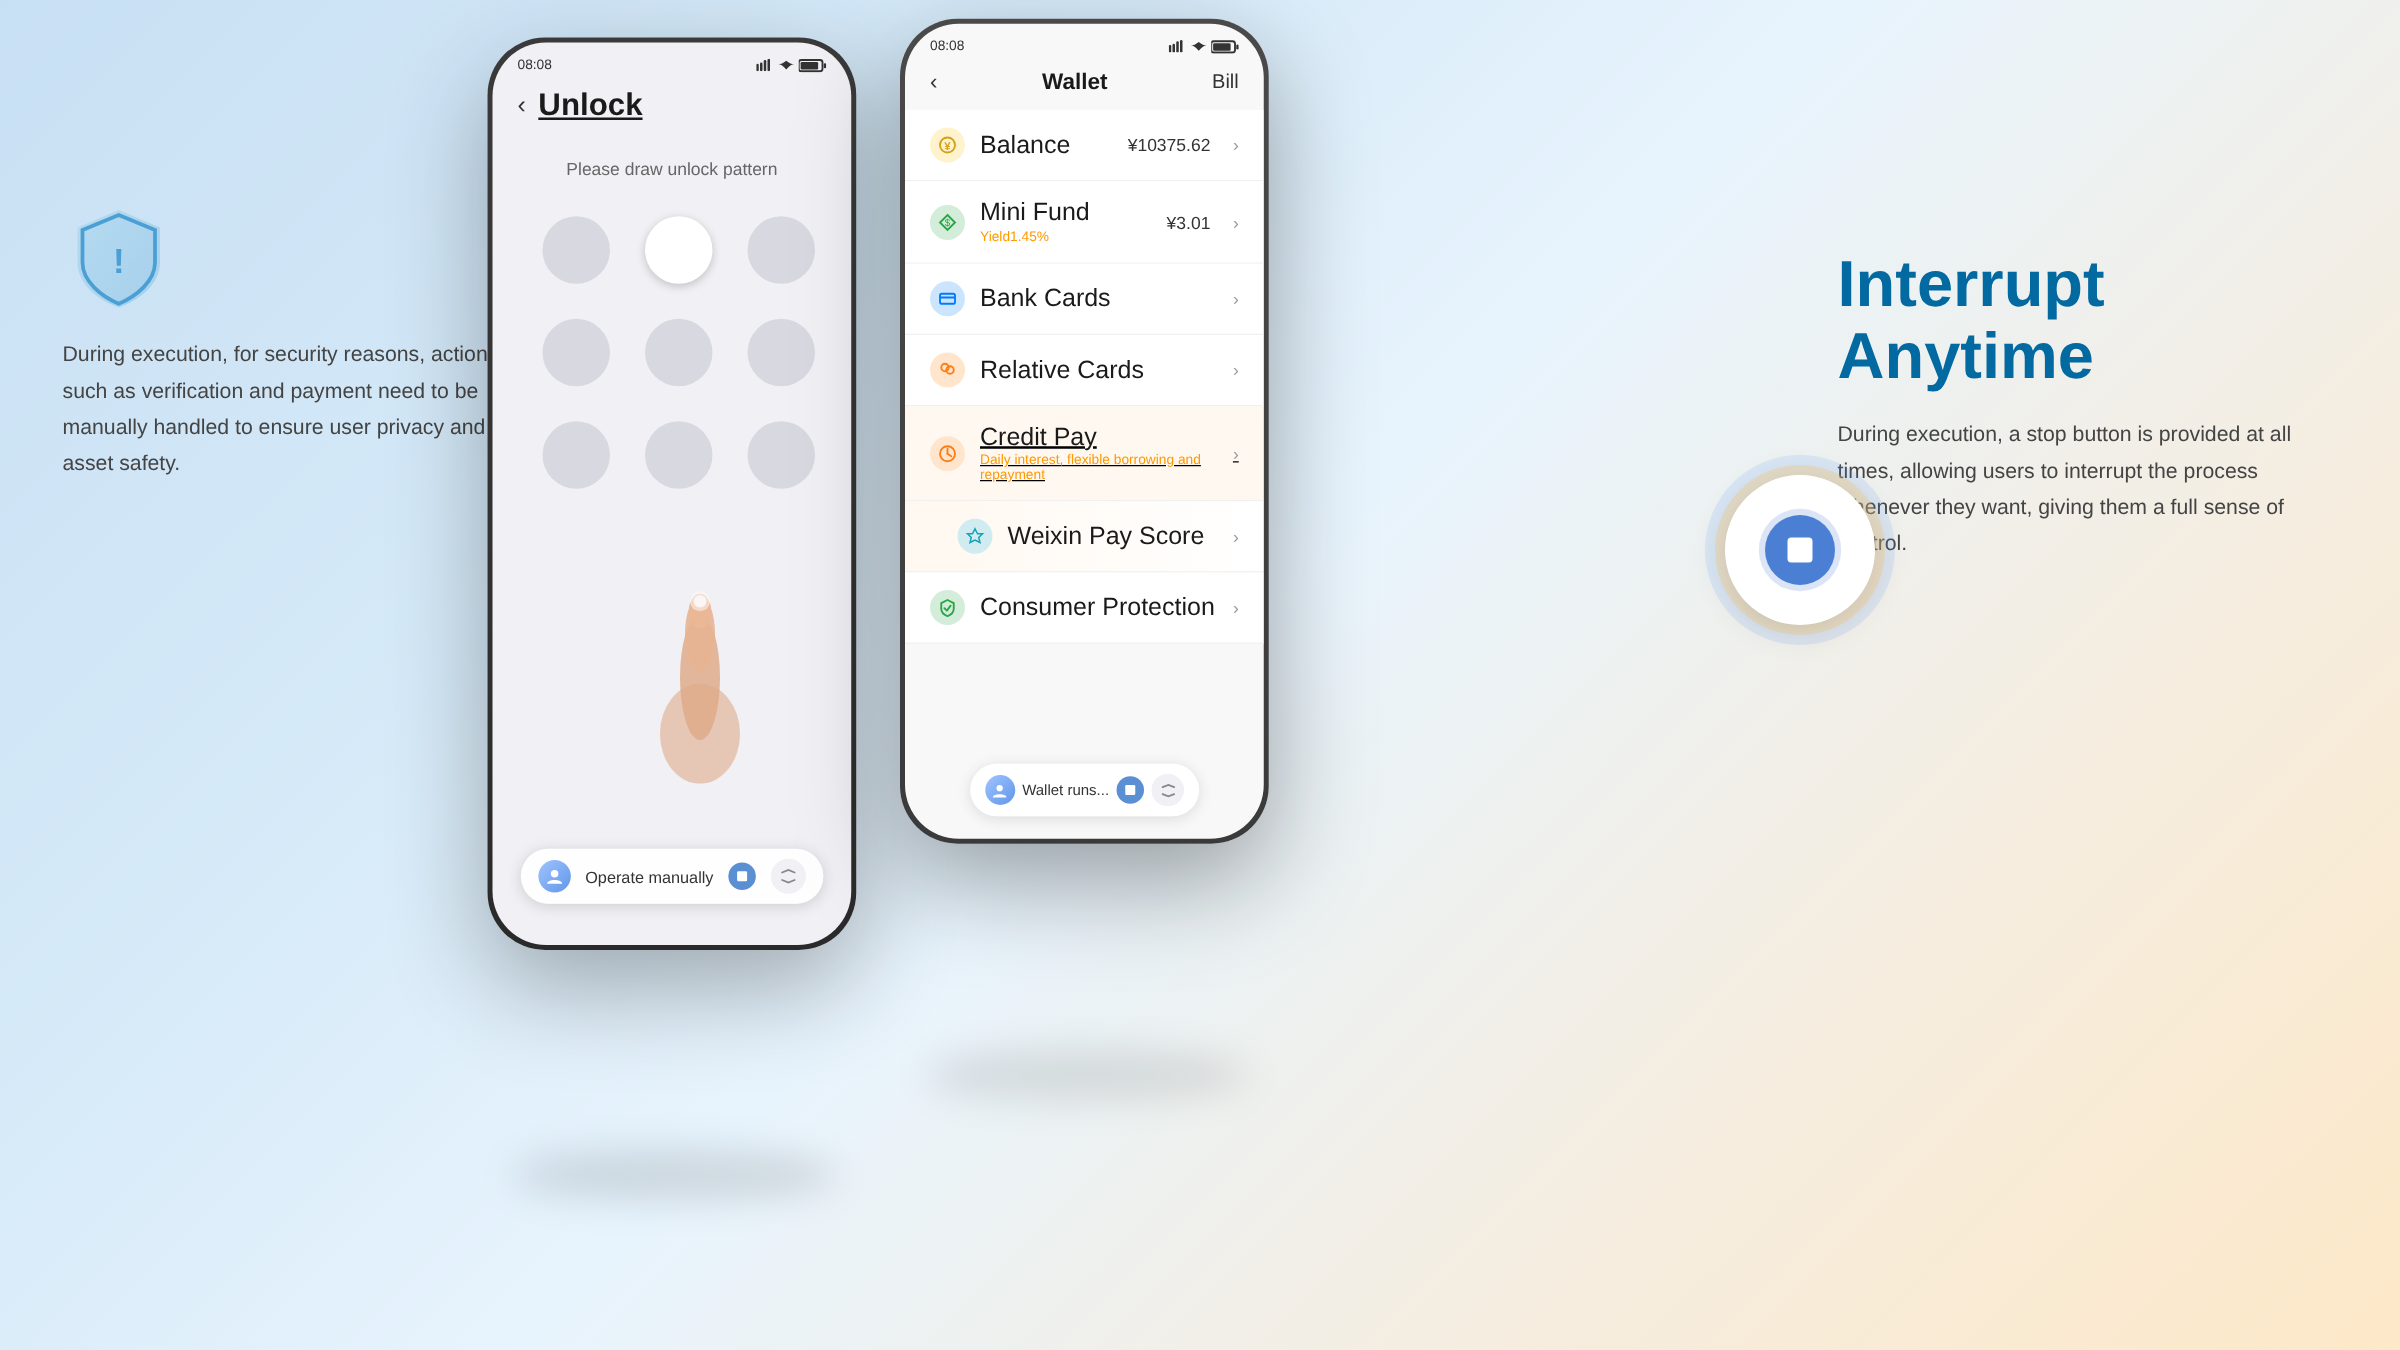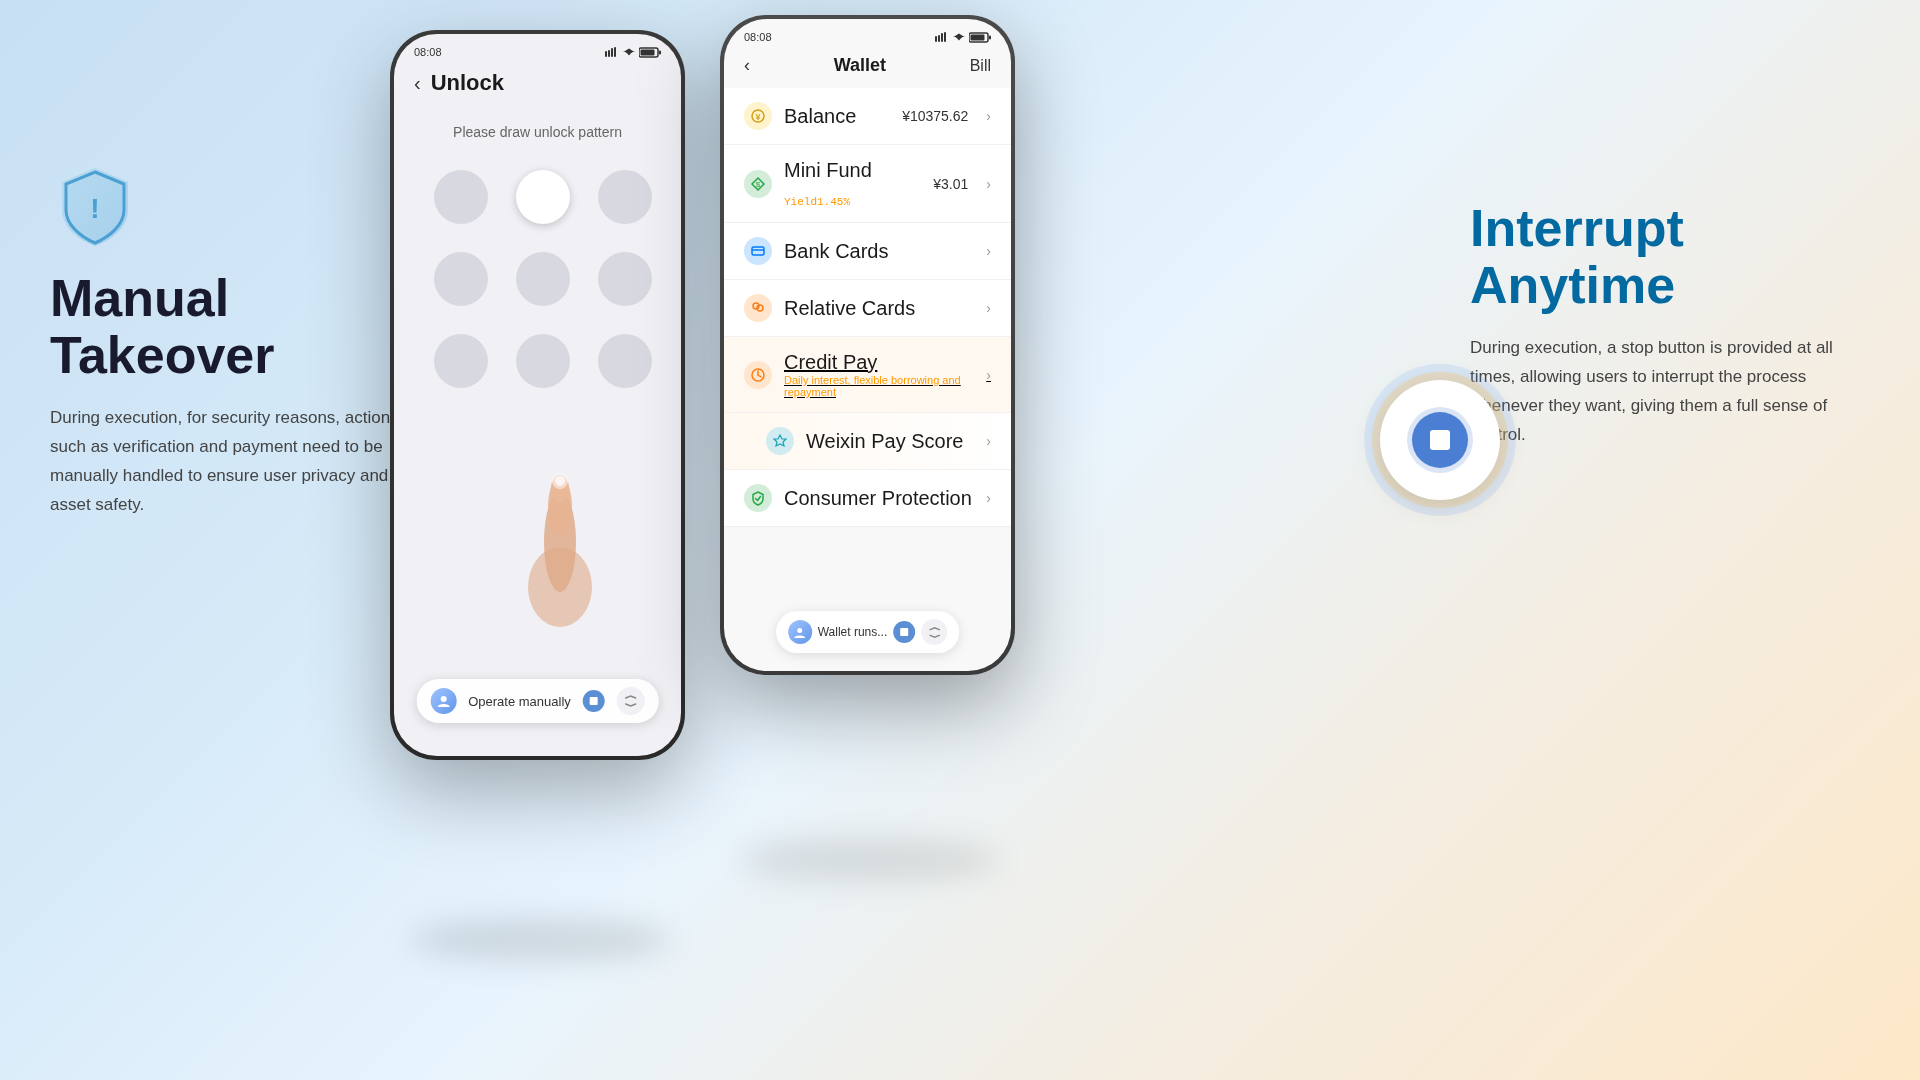--- a/index.html
+++ b/index.html
@@ -94,23 +94,24 @@
       display: flex;
       align-items: center;
       padding: 8px 20px;
       gap: 10px;
     }
     .back-arrow {
       font-size: 20px;
       color: #333;
     }
     .unlock-title {
-      font-size: 22px;
+      font-size: 25px;
       font-weight: 600;
       color: #1a1a1a;
+      text-decoration: underline;
     }
     .unlock-subtitle {
       text-align: center;
       font-size: 14px;
       color: #666;
       margin: 20px 0 30px;
     }
     .dot-grid {
       display: grid;
       grid-template-columns: repeat(3, 1fr);
@@ -262,22 +263,21 @@
     .wallet-item-content {
       flex: 1;
     }
     .wallet-item-name {
       font-size: 20px;
       color: #1a1a1a;
     }
     .wallet-item-sub {
       font-size: 11px;
       color: #f90;
-      margin-top: 14px;
-      font-family: Liberation Mono, monospace;
+      margin-top: 2px;
     }
     .wallet-item-value {
       font-size: 14px;
       color: #333;
       margin-right: 6px;
     }
     .wallet-item-arrow {
       font-size: 14px;
       color: #999;
     }
@@ -422,21 +422,20 @@
         <linearGradient id="shieldGrad" x1="0" y1="0" x2="1" y2="1">
           <stop offset="0%" stop-color="#7ec8e3"></stop>
           <stop offset="100%" stop-color="#4a9fd4"></stop>
         </linearGradient>
       </defs>
       <path d="M45 8 L78 22 L78 50 C78 67 62 80 45 86 C28 80 12 67 12 50 L12 22 Z" fill="url(#shieldGrad)" opacity="0.3"></path>
       <path d="M45 12 L74 24 L74 50 C74 65 59 77 45 83 C31 77 16 65 16 50 L16 24 Z" fill="none" stroke="#4a9fd4" stroke-width="3"></path>
       <text x="45" y="58" text-anchor="middle" font-size="28" fill="#4a9fd4" font-weight="bold">!</text>
     </svg>
   </div>
-  <h1 class="left-title">Manual Takeover</h1>
   <p class="left-desc">During execution, for security reasons, actions such as verification and payment need to be manually handled to ensure user privacy and asset safety.</p>
 </div>
 
 <div class="right-section">
   <h1 class="right-title">Interrupt Anytime</h1>
   <p class="right-desc">During execution, a stop button is provided at all times, allowing users to interrupt the process whenever they want, giving them a full sense of control.</p>
 </div>
 
 <div class="phone1-shadow"></div>
 

